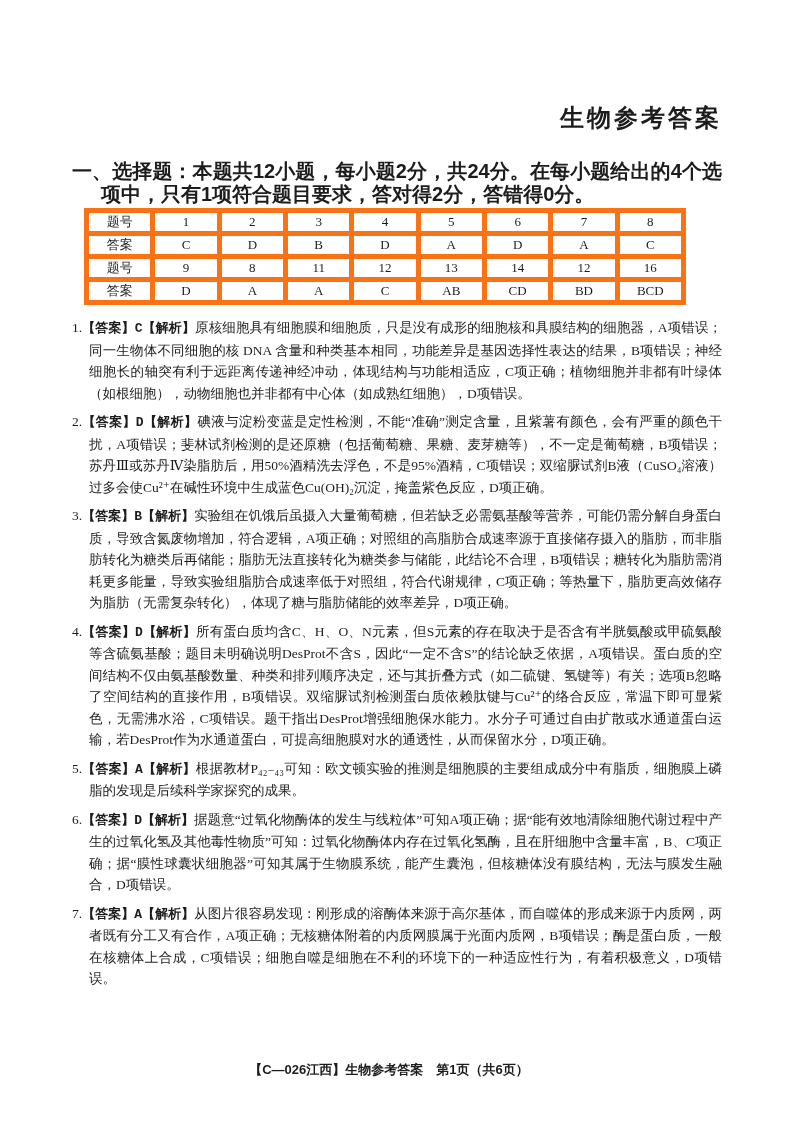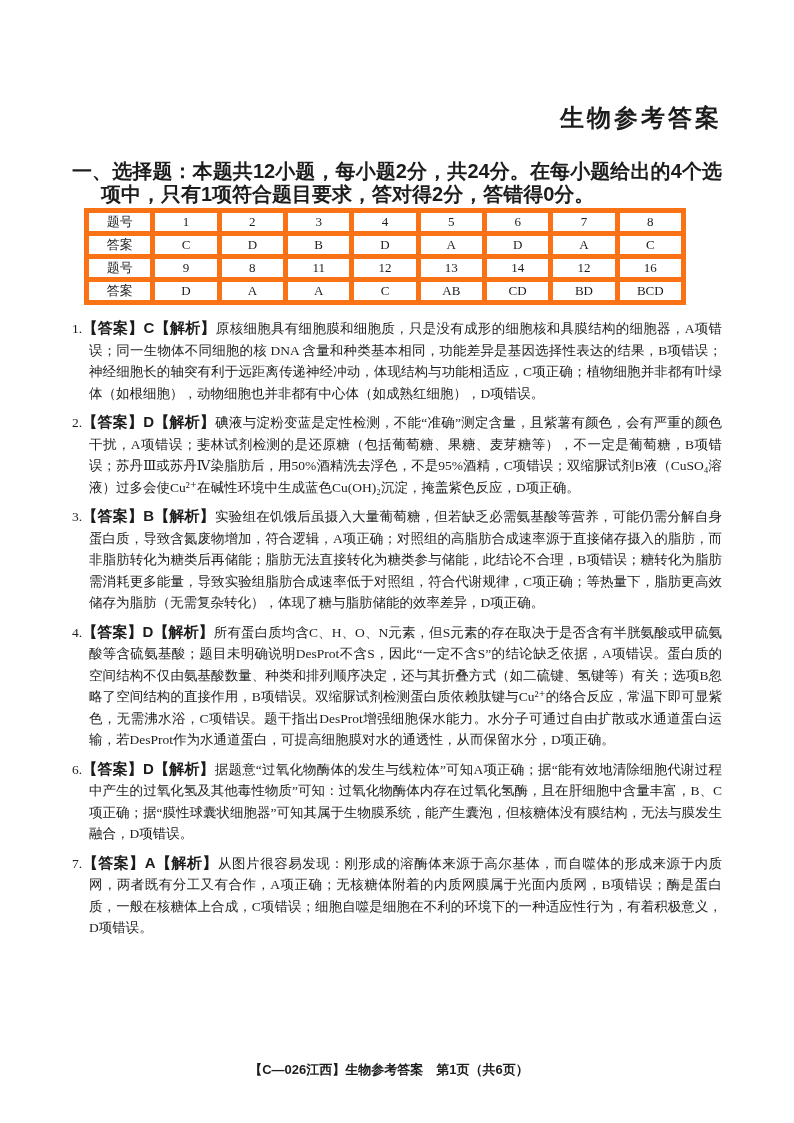--- a/index.html
+++ b/index.html
@@ -51,22 +51,22 @@
   .exp {
     font-size: 13.5px;
     line-height: 21.5px;
     text-align: justify;
     padding-left: 17px;
     text-indent: -17px;
     margin-bottom: 7px;
   }
   .exp .bold {
     font-weight: bold;
-    font-family: Liberation Sans, sans-serif;
-    font-size: 15px;
+    font-family: Liberation Mono, monospace;
+    font-size: 13px;
   }
 
   .footer {
     position: absolute;
     bottom: 44px;
     left: 0;
     right: 16px;
     text-align: center;
     font-weight: bold;
     font-size: 13px;
@@ -133,20 +133,21 @@
 
   <div class="explanations">
     <p class="exp"><span>1.</span><span class="bold">【答案】C【解析】</span><span>原核细胞具有细胞膜和细胞质，只是没有成形的细胞核和具膜结构的细胞器，A项错误；同一生物体不同细胞的核 DNA 含量和种类基本相同，功能差异是基因选择性表达的结果，B项错误；神经细胞长的轴突有利于远距离传递神经冲动，体现结构与功能相适应，C项正确；植物细胞并非都有叶绿体（如根细胞），动物细胞也并非都有中心体（如成熟红细胞），D项错误。</span></p>
 
     <p class="exp"><span>2.</span><span class="bold">【答案】D【解析】</span><span>碘液与淀粉变蓝是定性检测，不能“准确”测定含量，且紫薯有颜色，会有严重的颜色干扰，A项错误；斐林试剂检测的是还原糖（包括葡萄糖、果糖、麦芽糖等），不一定是葡萄糖，B项错误；苏丹Ⅲ或苏丹Ⅳ染脂肪后，用50%酒精洗去浮色，不是95%酒精，C项错误；双缩脲试剂B液（CuSO₄溶液）过多会使Cu²⁺在碱性环境中生成蓝色Cu(OH)₂沉淀，掩盖紫色反应，D项正确。</span></p>
 
     <p class="exp"><span>3.</span><span class="bold">【答案】B【解析】</span><span>实验组在饥饿后虽摄入大量葡萄糖，但若缺乏必需氨基酸等营养，可能仍需分解自身蛋白质，导致含氮废物增加，符合逻辑，A项正确；对照组的高脂肪合成速率源于直接储存摄入的脂肪，而非脂肪转化为糖类后再储能；脂肪无法直接转化为糖类参与储能，此结论不合理，B项错误；糖转化为脂肪需消耗更多能量，导致实验组脂肪合成速率低于对照组，符合代谢规律，C项正确；等热量下，脂肪更高效储存为脂肪（无需复杂转化），体现了糖与脂肪储能的效率差异，D项正确。</span></p>
 
     <p class="exp"><span>4.</span><span class="bold">【答案】D【解析】</span><span>所有蛋白质均含C、H、O、N元素，但S元素的存在取决于是否含有半胱氨酸或甲硫氨酸等含硫氨基酸；题目未明确说明DesProt不含S，因此“一定不含S”的结论缺乏依据，A项错误。蛋白质的空间结构不仅由氨基酸数量、种类和排列顺序决定，还与其折叠方式（如二硫键、氢键等）有关；选项B忽略了空间结构的直接作用，B项错误。双缩脲试剂检测蛋白质依赖肽键与Cu²⁺的络合反应，常温下即可显紫色，无需沸水浴，C项错误。题干指出DesProt增强细胞保水能力。水分子可通过自由扩散或水通道蛋白运输，若DesProt作为水通道蛋白，可提高细胞膜对水的通透性，从而保留水分，D项正确。</span></p>
 
+    <p class="exp"><span>5.</span><span class="bold">【答案】A【解析】</span><span>根据教材P₄₂₋₄₃可知：欧文顿实验的推测是细胞膜的主要组成成分中有脂质，细胞膜上磷脂的发现是后续科学家探究的成果。</span></p>
 
     <p class="exp"><span>6.</span><span class="bold">【答案】D【解析】</span><span>据题意“过氧化物酶体的发生与线粒体”可知A项正确；据“能有效地清除细胞代谢过程中产生的过氧化氢及其他毒性物质”可知：过氧化物酶体内存在过氧化氢酶，且在肝细胞中含量丰富，B、C项正确；据“膜性球囊状细胞器”可知其属于生物膜系统，能产生囊泡，但核糖体没有膜结构，无法与膜发生融合，D项错误。</span></p>
 
     <p class="exp"><span>7.</span><span class="bold">【答案】A【解析】</span><span>从图片很容易发现：刚形成的溶酶体来源于高尔基体，而自噬体的形成来源于内质网，两者既有分工又有合作，A项正确；无核糖体附着的内质网膜属于光面内质网，B项错误；酶是蛋白质，一般在核糖体上合成，C项错误；细胞自噬是细胞在不利的环境下的一种适应性行为，有着积极意义，D项错误。</span></p>
 
   </div>
 
 </div>
 
 <div class="footer">【C—026江西】生物参考答案　第1页（共6页）</div>

